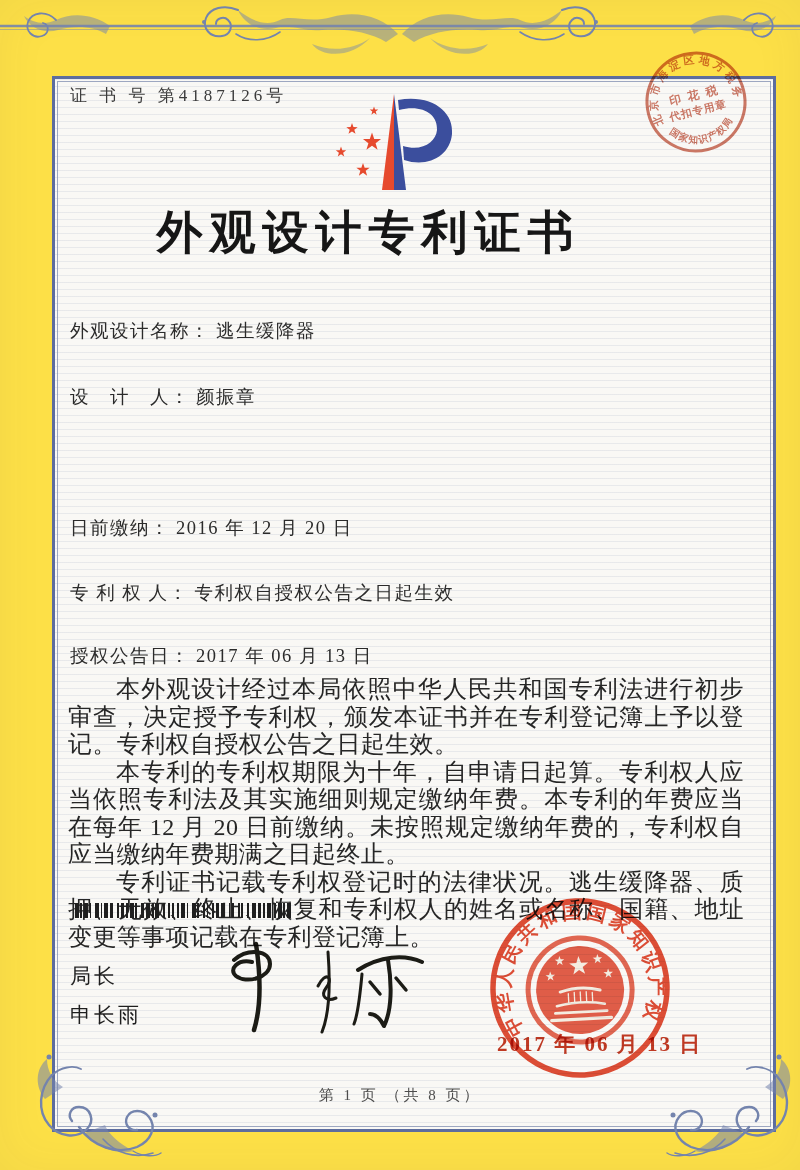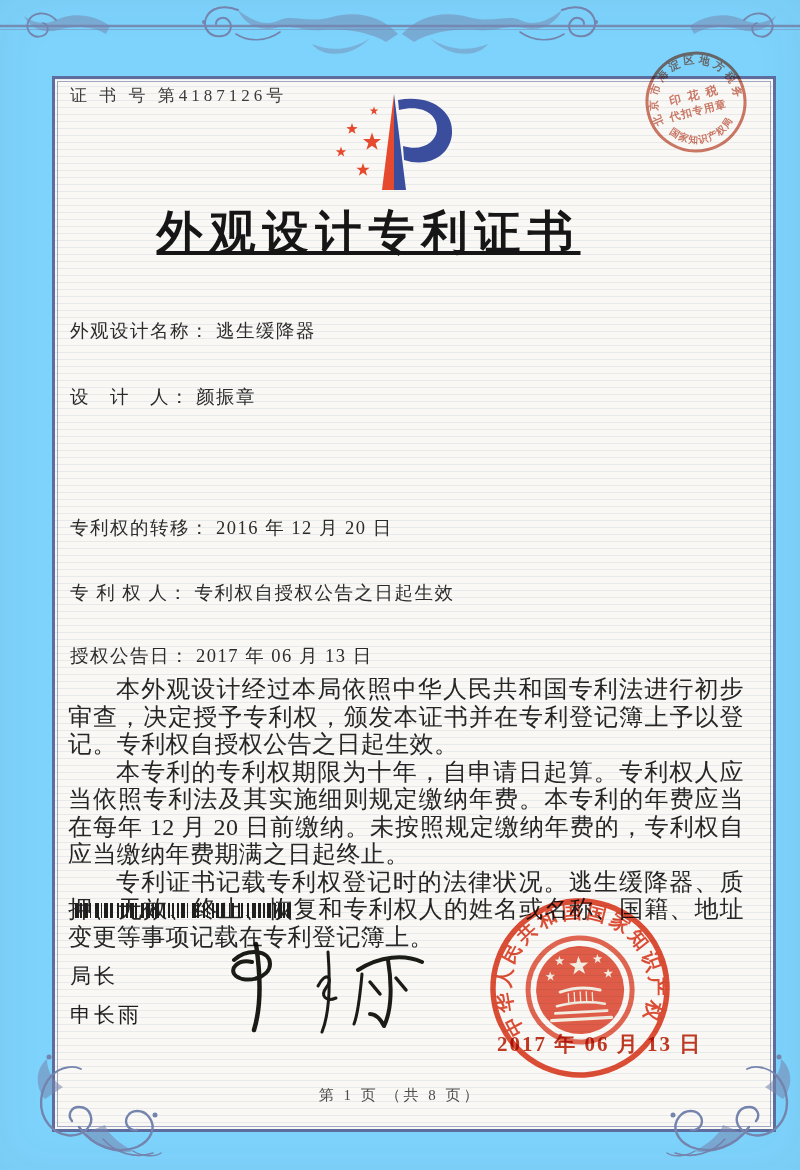--- a/index.html
+++ b/index.html
@@ -4,21 +4,21 @@
 <style>
   html,body{margin:0;padding:0;}
   body{
     width:800px;height:1170px;
     background:#f3f2f0;
     font-family:"Liberation Serif","DejaVu Serif",serif;
     -webkit-font-smoothing:antialiased;
   }
   .page{
     position:relative;width:800px;height:1170px;overflow:hidden;
-    background:#7dd3fc;
+    background:#fde047;
     box-shadow:inset 0 0 50px rgba(60,60,70,.06);
   }
   svg{display:block;}
   
   .top-band{position:absolute;left:0;top:2px;width:800px;height:62px;}
   
   .frame-outer{
     position:absolute;left:52px;top:76px;width:724px;height:1056px;
     border:3px solid var(--frame_blue,#5d6d9e);
     background:
@@ -35,21 +35,21 @@
   .corner-orn.right svg{transform:scaleX(-1);}
   
   .certno{
     position:absolute;left:70px;top:84px;
     font-size:17px;letter-spacing:4px;color:#3b3b3b;
   }
   .logo{position:absolute;left:332px;top:92px;}
   .title{
     position:absolute;left:0;top:202px;width:737px;margin:0;
     text-align:center;font-size:46px;font-weight:600;
-    letter-spacing:7px;color:#161616;text-decoration:underline;
+    letter-spacing:7px;color:#161616;
   }
   .field{
     position:absolute;left:70px;
     font-size:18.5px;letter-spacing:1.5px;color:#2b2b2b;white-space:nowrap;
   }
   .field .fvalue{margin-left:6px;}
   .bodytext{
     position:absolute;left:68px;top:676px;width:676px;color:#262626;
   }
   .bodytext p{
@@ -180,21 +180,21 @@
 
   <h1 class="title">外观设计专利证书</h1>
 
   <div class="field" style="top:384px">
     <span>设　计　人：</span><span class="fvalue">颜振章</span>
   </div>
   <div class="field" style="top:318px">
     <span>外观设计名称：</span><span class="fvalue">逃生缓降器</span>
   </div>
   <div class="field" style="top:515px">
-    <span>专利权的转移：</span><span class="fvalue">2016 年 12 月 20 日</span>
+    <span>日前缴纳：</span><span class="fvalue">2016 年 12 月 20 日</span>
   </div>
   <div class="field" style="top:580px">
     <span>专 利 权 人：</span><span class="fvalue">专利权自授权公告之日起生效</span>
   </div>
   <div class="field" style="top:643px">
     <span>授权公告日：</span><span class="fvalue">2017 年 06 月 13 日</span>
   </div>
 
   <div class="bodytext">
     <p>本外观设计经过本局依照中华人民共和国专利法进行初步审查，决定授予专利权，颁发本证书并在专利登记簿上予以登记。专利权自授权公告之日起生效。</p>

